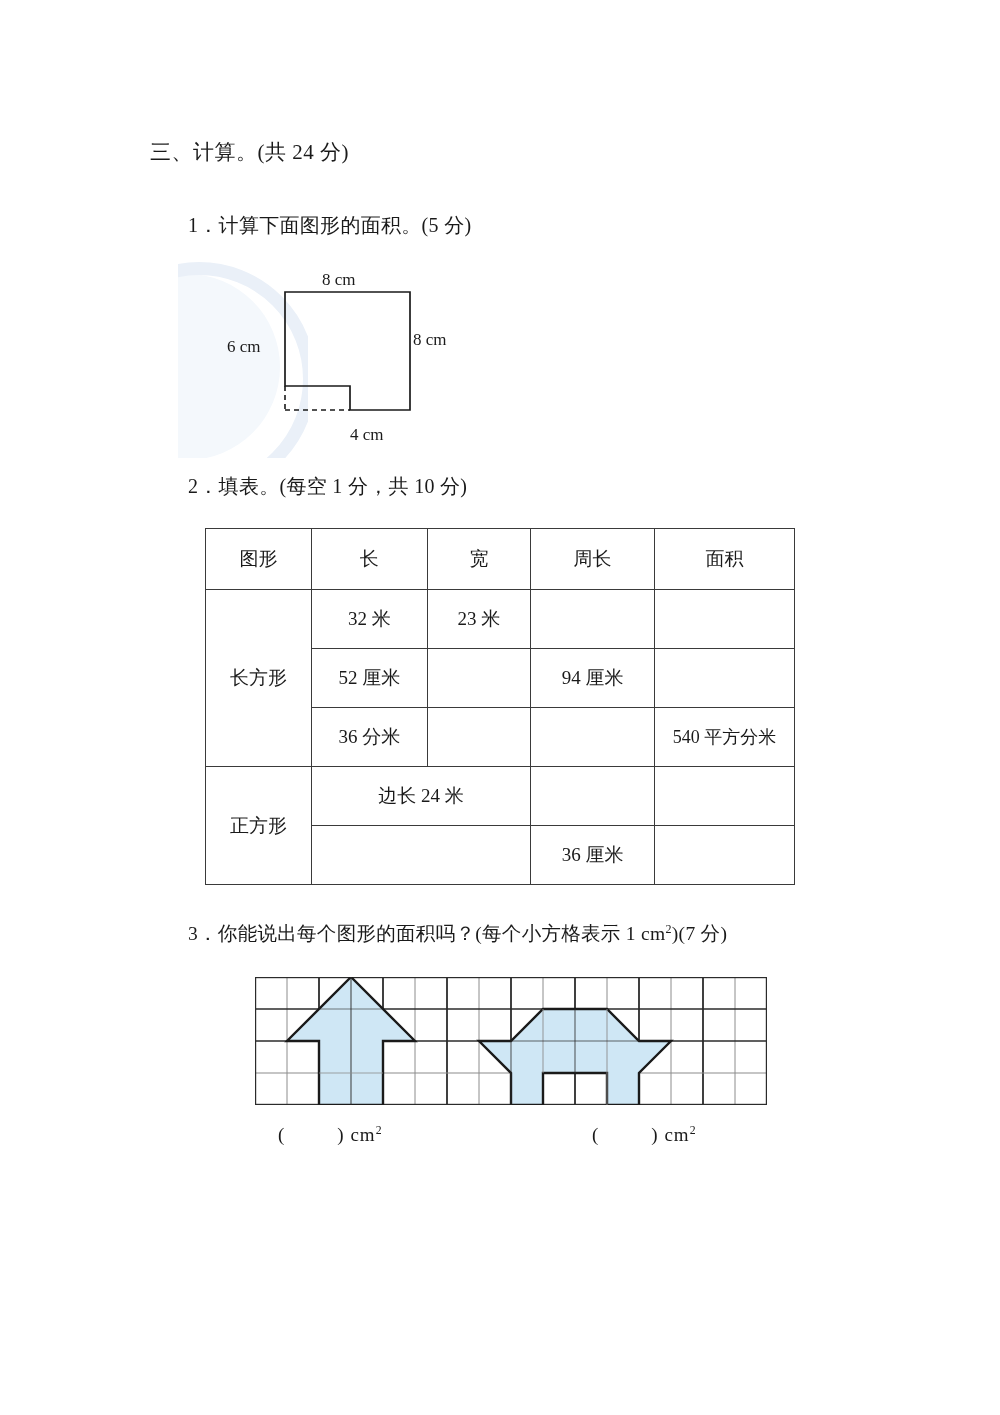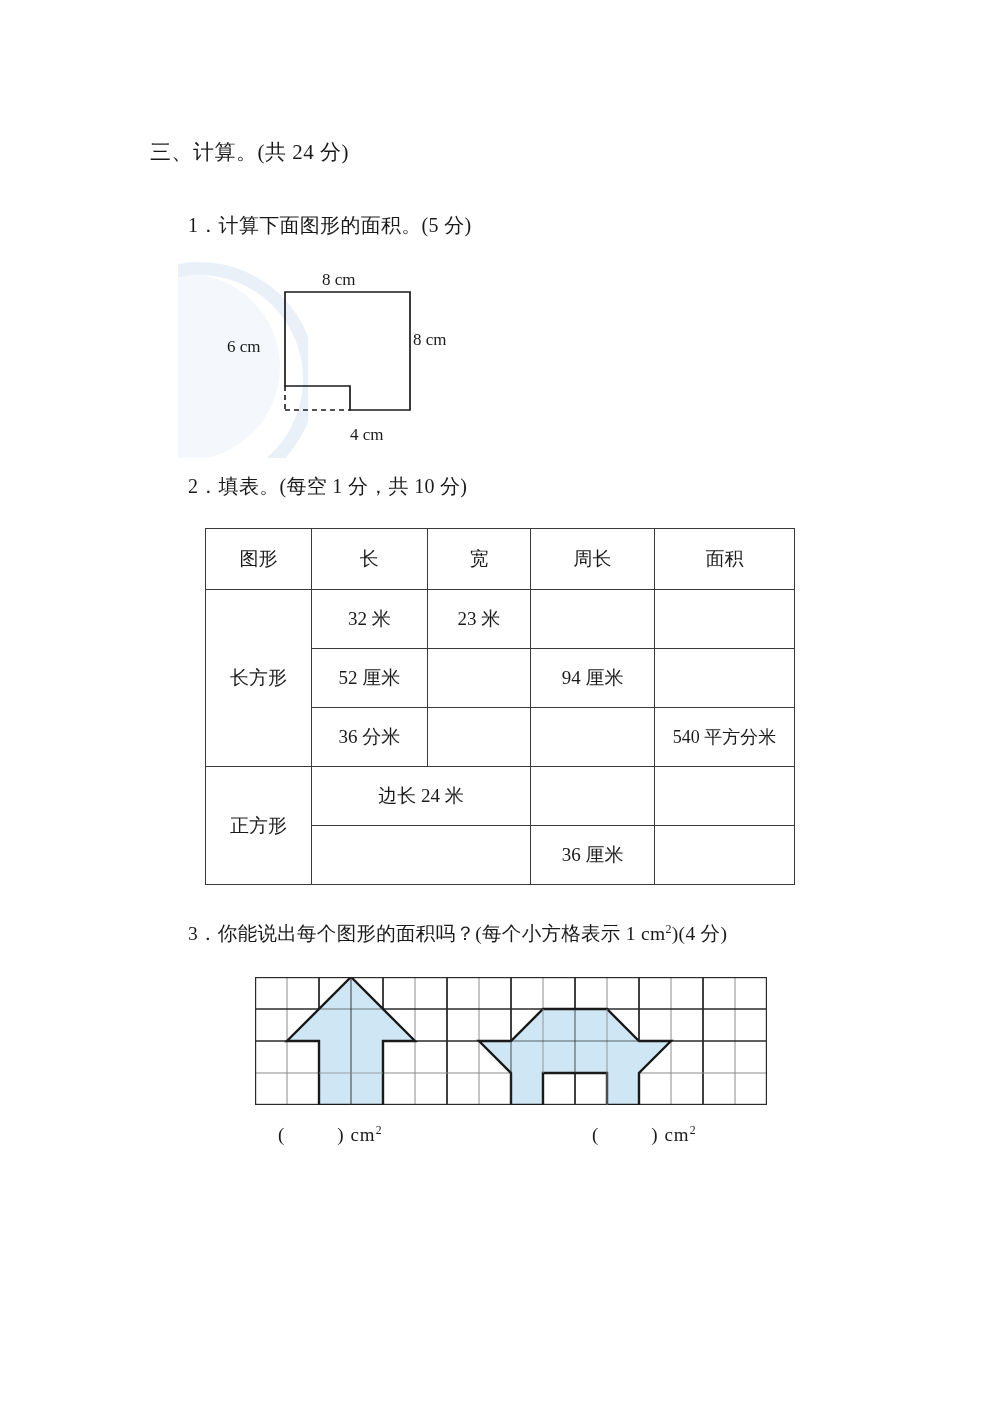--- a/index.html
+++ b/index.html
@@ -214,21 +214,21 @@
       </tr>
 
       <tr>
         <td colspan="2"></td>
         <td>36 厘米</td>
         <td></td>
       </tr>
     </tbody>
   </table>
 
-  <div class="q-line q3"><span>3．你能说出每个图形的面积吗？(每个小方格表示 1 cm</span><span class="sup">2</span><span>)(4 分)</span></div>
+  <div class="q-line q3"><span>3．你能说出每个图形的面积吗？(每个小方格表示 1 cm</span><span class="sup">2</span><span>)(7 分)</span></div>
 
   <div class="grid-area">
     <svg class="grid-svg" width="512" height="128" viewBox="0 0 512 128">
 
       <g>
 
         <line x1="32" y1="0" x2="32" y2="128" stroke="#8c8c8c" stroke-width="1"></line>
         <line x1="64" y1="0" x2="64" y2="128" stroke="#2b2b2b" stroke-width="1.8"></line>
         <line x1="96" y1="0" x2="96" y2="128" stroke="#8c8c8c" stroke-width="1"></line>
         <line x1="128" y1="0" x2="128" y2="128" stroke="#2b2b2b" stroke-width="1.8"></line>

